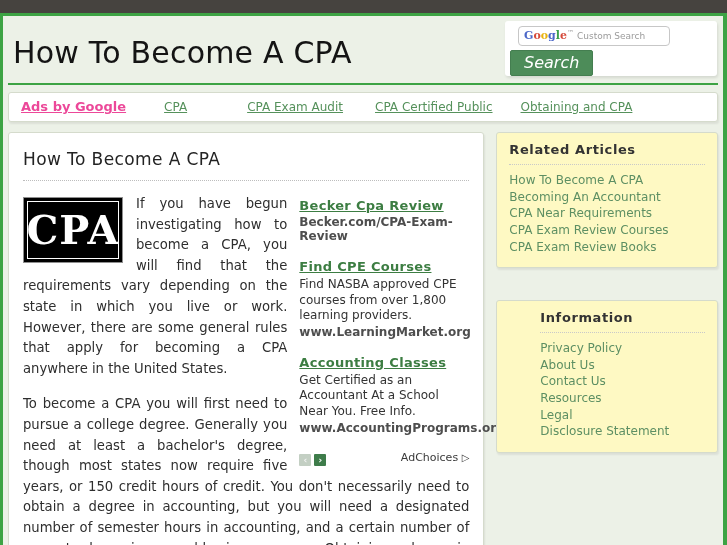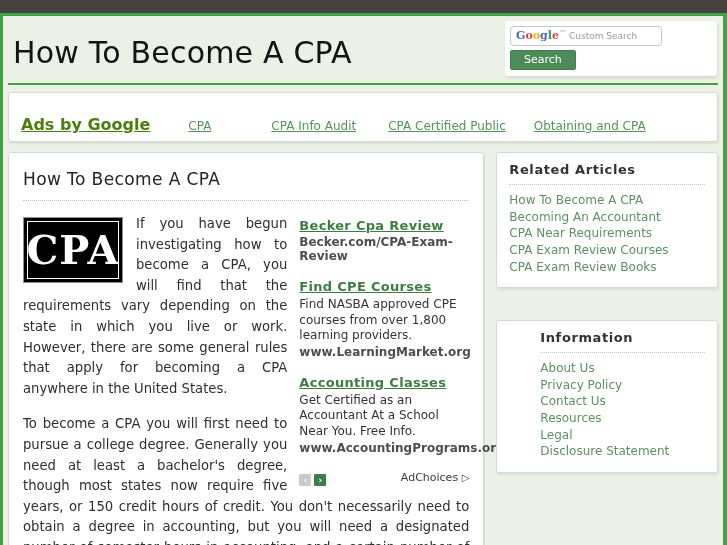--- a/index.html
+++ b/index.html
@@ -21,48 +21,48 @@
     overflow: hidden;
   }
 
   
   .header { display: flex; justify-content: space-between; padding: 5px 6px 0 10px; height: 62px; }
   .site-title { font-size: 30px; font-weight: 400; color: #141414; margin-top: 14px; letter-spacing: 0.2px; }
   .search-widget {
     background: #fff; width: 212px; height: 55px; border-radius: 3px;
     padding: 4px 5px; box-shadow: 1px 2px 3px rgba(0,0,0,0.10);
   }
-  .search-input-wrap { position: relative; width: 152px; }
+  .search-input-wrap { position: relative; width: 152px; margin-left: 8px; }
   .search-input {
     width: 152px; height: 20px; border: 1px solid #c7c7c7; border-radius: 4px;
     font-size: 11px; padding: 0 5px; outline: none; background: #fff;
   }
   .watermark {
     position: absolute; left: 6px; top: 4px; pointer-events: none;
     font-size: 10px; white-space: nowrap;
   }
   .g-logo { font-family: "DejaVu Serif", serif; font-weight: bold; font-size: 11px; }
   .g1 { color: #4b67c8; } .g2 { color: #d5493a; } .g3 { color: #e8b30c; }
   .g4 { color: #4b67c8; } .g5 { color: #3aa14a; } .g6 { color: #d5493a; }
   .g-tm { color: #9a9a9a; font-size: 7px; vertical-align: top; }
   .wm-text { color: #9b9b9b; font-size: 9px; margin-left: 3px; }
   .search-btn {
     margin-top: 4px; background: #4d8c59; color: #fff; border: 1px solid #447e50;
-    padding: 2px 13px 3px; font-size: 11px; border-radius: 2px; font-family: inherit;
+    padding: 2px 13px 3px; font-size: 16px; border-radius: 2px; font-family: inherit; font-style: italic;
   }
 
   .green-rule { border: none; border-top: 2px solid #3da344; margin: 5px 5px 0 5px; }
 
   
   .ads-bar {
     background: #fff; border: 1px solid #d5dbcc; border-radius: 3px;
     margin: 7px 5px 6px 5px; padding: 6px 12px 7px; display: flex; align-items: baseline;
     box-shadow: 1px 2px 2px rgba(0,0,0,0.07); font-size: 12px;
   }
-  .ads-bar-label { font-size: 16px; font-weight: bold; color: #4d7c0f; text-decoration: underline; margin-top: 16px; }
+  .ads-bar-label { font-size: 13px; font-weight: bold; color: #ec4899; text-decoration: underline; }
   .ads-bar a.bar-link { color: #55915b; text-decoration: underline; }
   .ml-a { margin-left: 38px; } .ml-b { margin-left: 60px; } .ml-c { margin-left: 32px; } .ml-d { margin-left: 28px; }
 
   
   .main { display: flex; align-items: flex-start; padding: 4px 5px 0 5px; }
 
   .content-box {
     width: 477px; background: #fff; border: 1px solid #d5dbcc; border-radius: 3px;
     padding: 16px 14px 20px; min-height: 430px; box-shadow: 1px 2px 2px rgba(0,0,0,0.07);
   }
@@ -95,21 +95,21 @@
   .adchoices .tri { font-size: 10px; }
 
   .para {
     font-size: 13.2px; color: #2e2e2e; line-height: 1.56; text-align: justify;
     margin-bottom: 15px;
   }
 
   
   .sidebar { width: 222px; margin-left: 12px; }
   .side-box {
-    background: #ffffff; border: 1px solid #d5dbcc; border-radius: 3px;
+    background: #fef9c3; border: 1px solid #d5dbcc; border-radius: 3px;
     padding: 9px 12px 12px; box-shadow: 1px 2px 2px rgba(0,0,0,0.07);
   }
   .side-box + .side-box { margin-top: 32px; padding-left: 43px; }
   .side-heading {
     font-size: 13px; font-weight: bold; color: #333; letter-spacing: 0.6px;
     padding-bottom: 7px; border-bottom: 1px dotted #c9c9c9; margin-bottom: 7px;
   }
   .side-link { display: block; color: #5d8f63; font-size: 12px; line-height: 1.22; text-decoration: none; padding: 1px 0; }
 </style>
 </head>
@@ -130,21 +130,21 @@
       </div>
       <button class="search-btn">Search</button>
     </div>
   </div>
 
   <hr class="green-rule">
 
   <div class="ads-bar">
     <a class="ads-bar-label">Ads by Google</a>
     <a class="bar-link ml-a">CPA</a>
-    <a class="bar-link ml-b">CPA Info Audit</a>
+    <a class="bar-link ml-b">CPA Exam Audit</a>
     <a class="bar-link ml-c">CPA Certified Public</a>
     <a class="bar-link ml-d">Obtaining and CPA</a>
   </div>
 
   <div class="main">
 
     <div class="content-box">
       <h2 class="article-heading">How To Become A CPA</h2>
 
       <div class="logo">
@@ -185,22 +185,22 @@
         <div class="side-heading">Related Articles</div>
         <a class="side-link">How To Become A CPA</a>
         <a class="side-link">Becoming An Accountant</a>
         <a class="side-link">CPA Near Requirements</a>
         <a class="side-link">CPA Exam Review Courses</a>
         <a class="side-link">CPA Exam Review Books</a>
       </div>
 
       <div class="side-box">
         <div class="side-heading">Information</div>
+        <a class="side-link">Privacy Policy</a>
         <a class="side-link">About Us</a>
-        <a class="side-link">Privacy Policy</a>
         <a class="side-link">Contact Us</a>
         <a class="side-link">Resources</a>
         <a class="side-link">Legal</a>
         <a class="side-link">Disclosure Statement</a>
       </div>
 
     </div>
   </div>
 </div>
 

